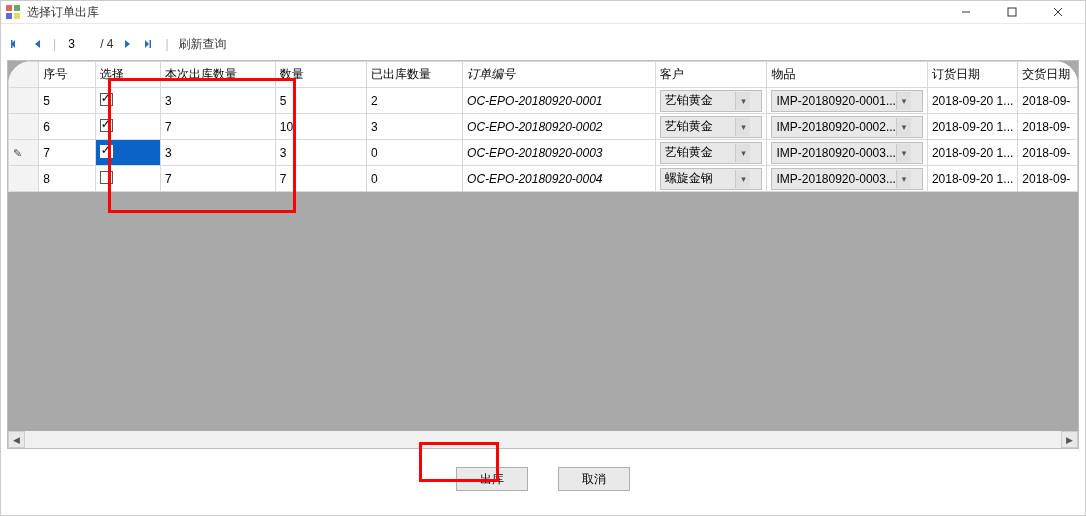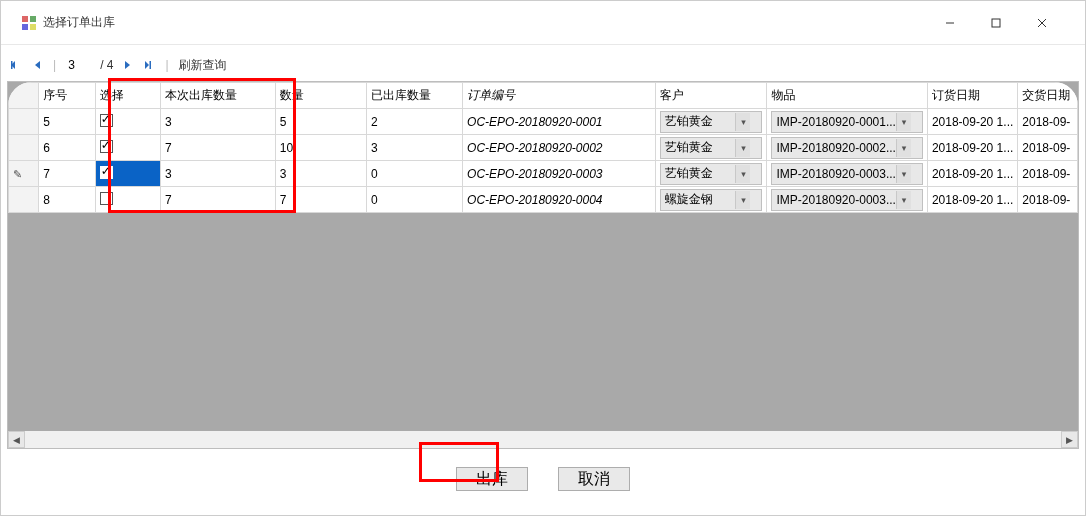--- a/index.html
+++ b/index.html
@@ -14,25 +14,25 @@
     }
     .window {
       background: #fff;
       width: 100%;
       height: 100%;
       display: flex;
       flex-direction: column;
       border: 1px solid #ccc;
     }
     .titlebar {
-      height: 44px;
-      background: #fff;
-      display: flex;
-      align-items: center;
-      padding: 0 20px;
+      height: 23px;
+      background: #fff;
+      display: flex;
+      align-items: center;
+      padding: 0 4px;
       border-bottom: 1px solid #e8e8e8;
     }
     .app-icon {
       width: 16px; height: 16px;
       display: inline-flex;
       align-items: center; justify-content: center;
       margin-right: 6px;
     }
     .title-text { flex: 1; color: #333; }
     .win-controls { display: flex; }
@@ -189,21 +189,21 @@
       justify-content: center;
       gap: 30px;
       background: #fff;
     }
     .btn {
       min-width: 72px;
       height: 24px;
       background: #e9e9e9;
       border: 1px solid #adadad;
       cursor: pointer;
-      font-size: 16px;
+      font-size: 12px;
     }
 
     .red-box {
       position: absolute;
       border: 3px solid #f00;
       pointer-events: none;
     }
     .red-box.cols {
       top: 78px; left: 108px; width: 188px; height: 135px;
     }

